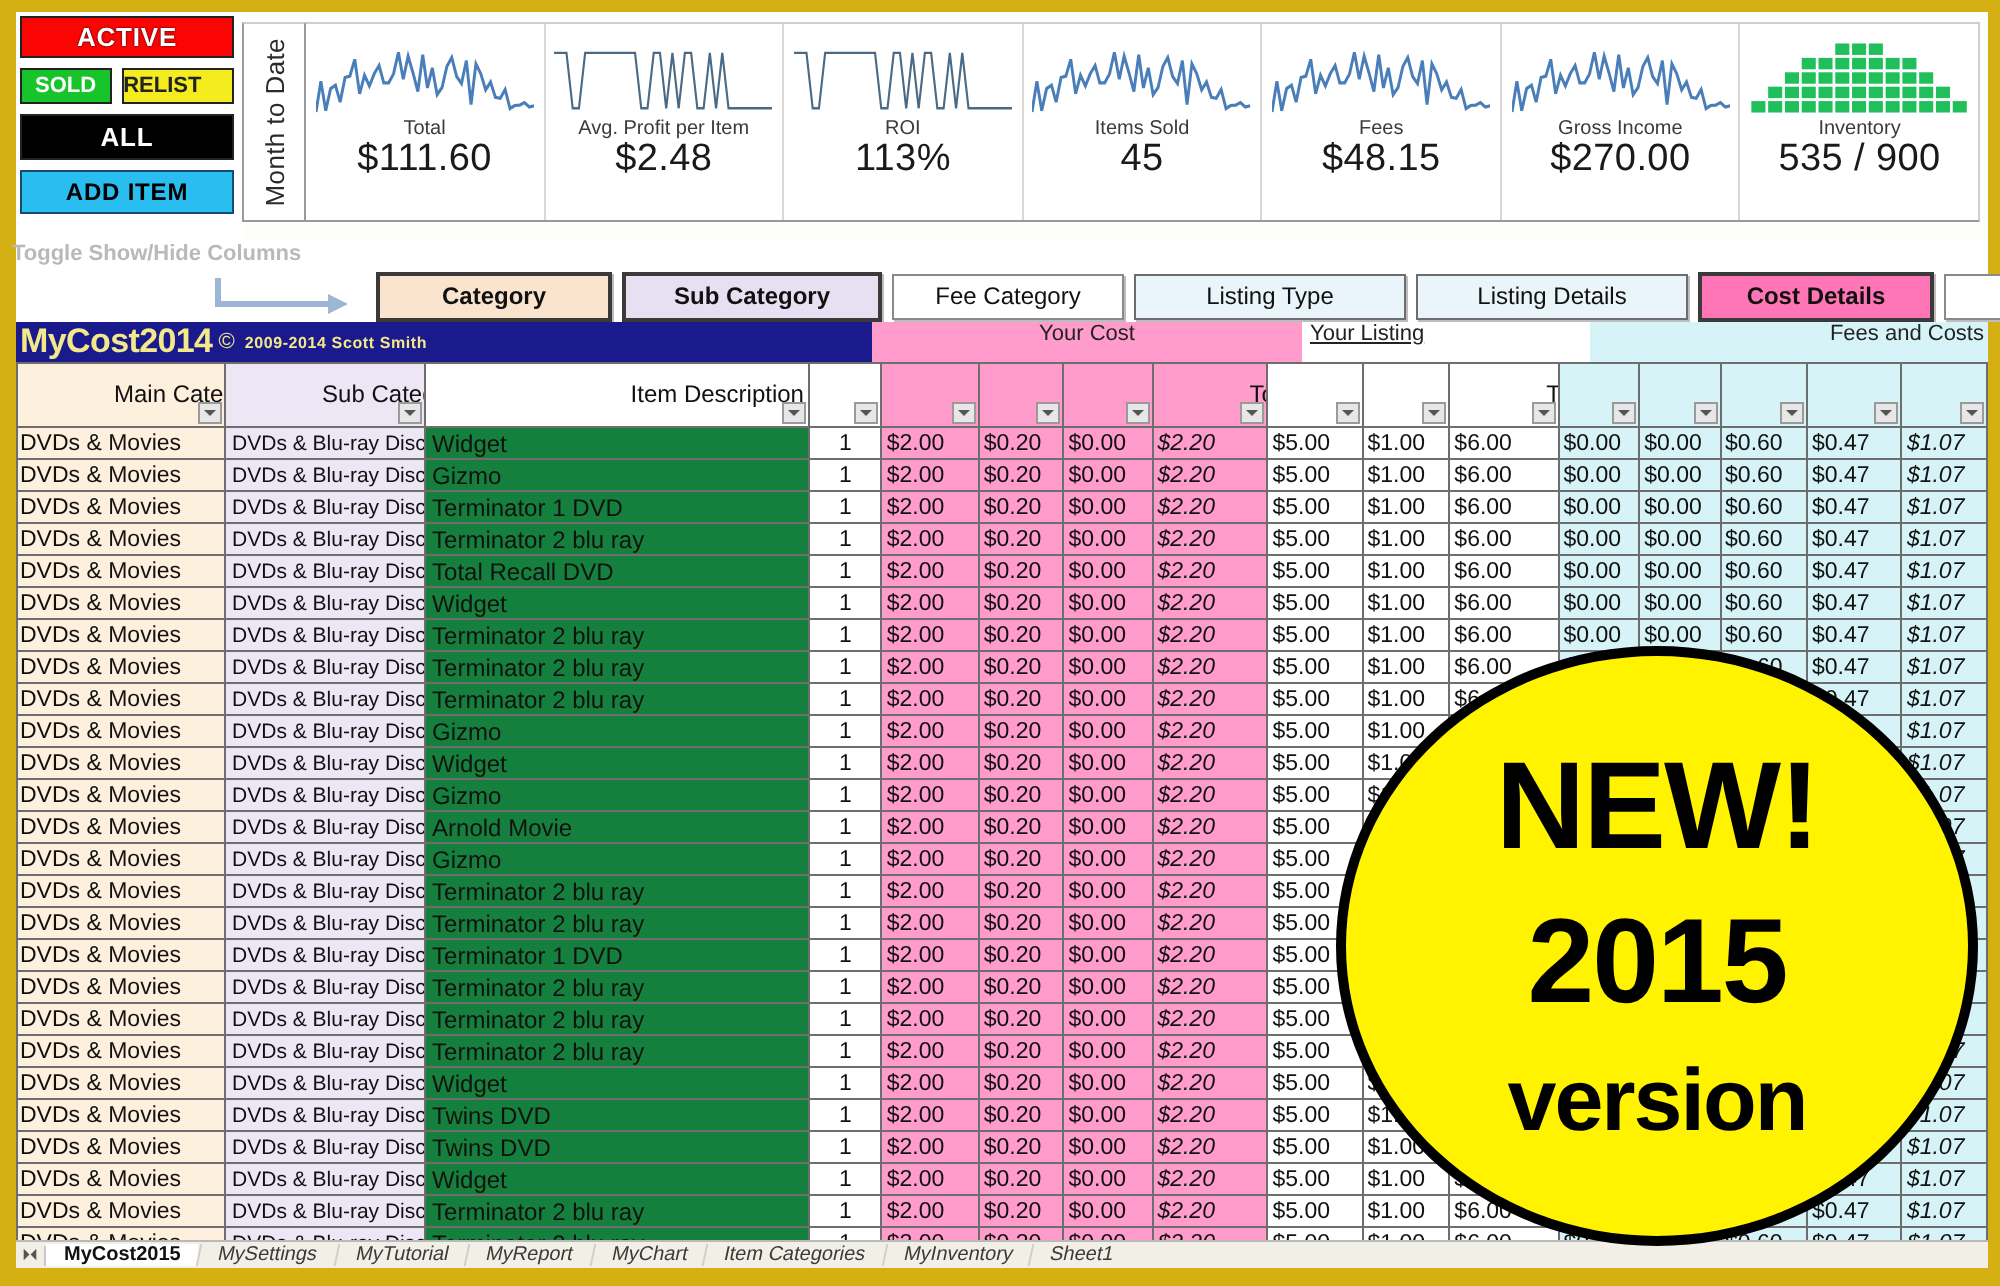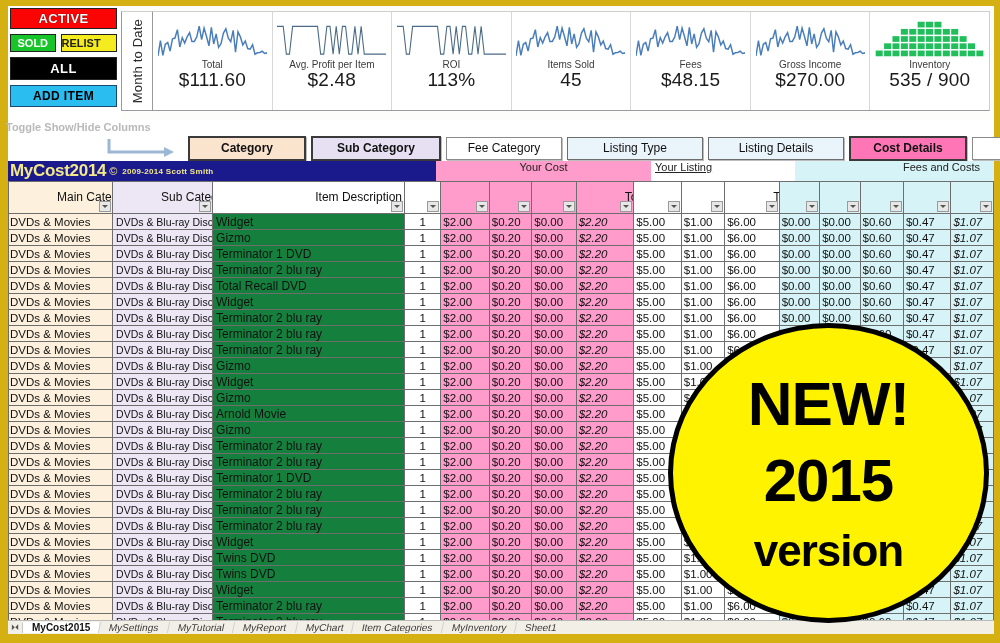--- a/index.html
+++ b/index.html
@@ -92,21 +92,21 @@
     display:flex;align-items:center;position:relative;overflow:hidden;
   }
   #titlebar .t1{font-size:17px;font-weight:bold;padding-left:2px;letter-spacing:-.3px;
     font-family:"Liberation Sans",sans-serif;}
   #titlebar .t2{font-size:11px;margin-left:3px;}
   #titlebar .t3{font-size:8px;font-weight:bold;margin-left:5px;letter-spacing:.3px;}
   #titlebar .grp{position:absolute;top:0;height:20px;display:flex;
     font-size:11px;color:#222;box-sizing:border-box;}
   .grp.yc{background:#ff9ccb;justify-content:center;}
   .grp.yl{background:#ffffff;padding-left:4px;}
-  .grp.fc{background:#d6f4f7;justify-content:flex-end;padding-right:14px;}
+  .grp.fc{background:#d6f4f7;justify-content:flex-end;padding-right:2px;}
 
   table{border-collapse:collapse;table-layout:fixed;width:986px;}
   th,td{
     border:1px solid #6e6e6e;font-size:11.5px;color:#111;
     padding:0 2px;height:16px;box-sizing:border-box;
     overflow:hidden;white-space:nowrap;
   }
   thead th{
     height:32px;font-size:12px;font-weight:normal;text-align:right;
     vertical-align:middle;position:relative;line-height:1.05;padding-left:48px;

